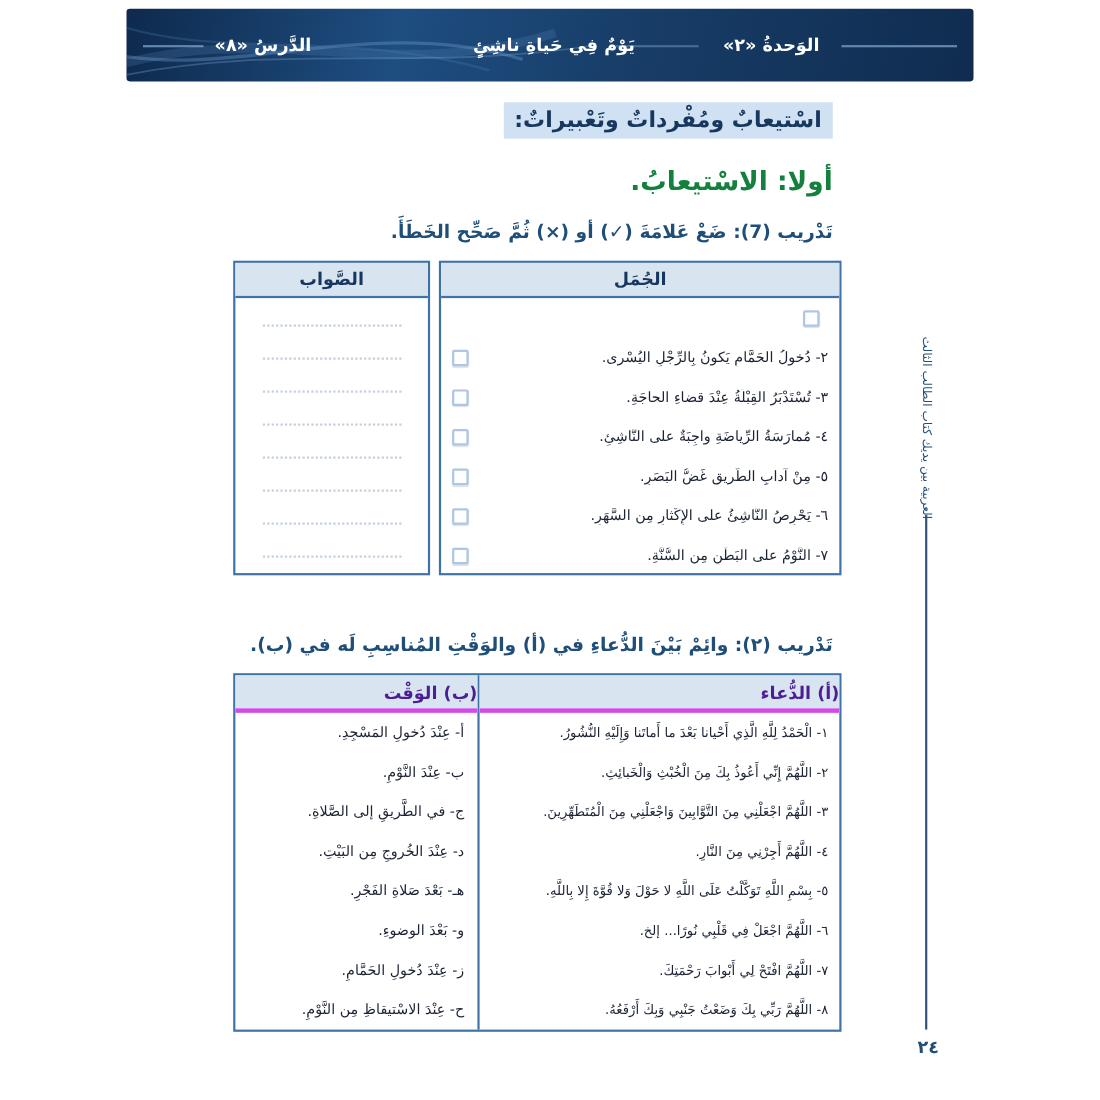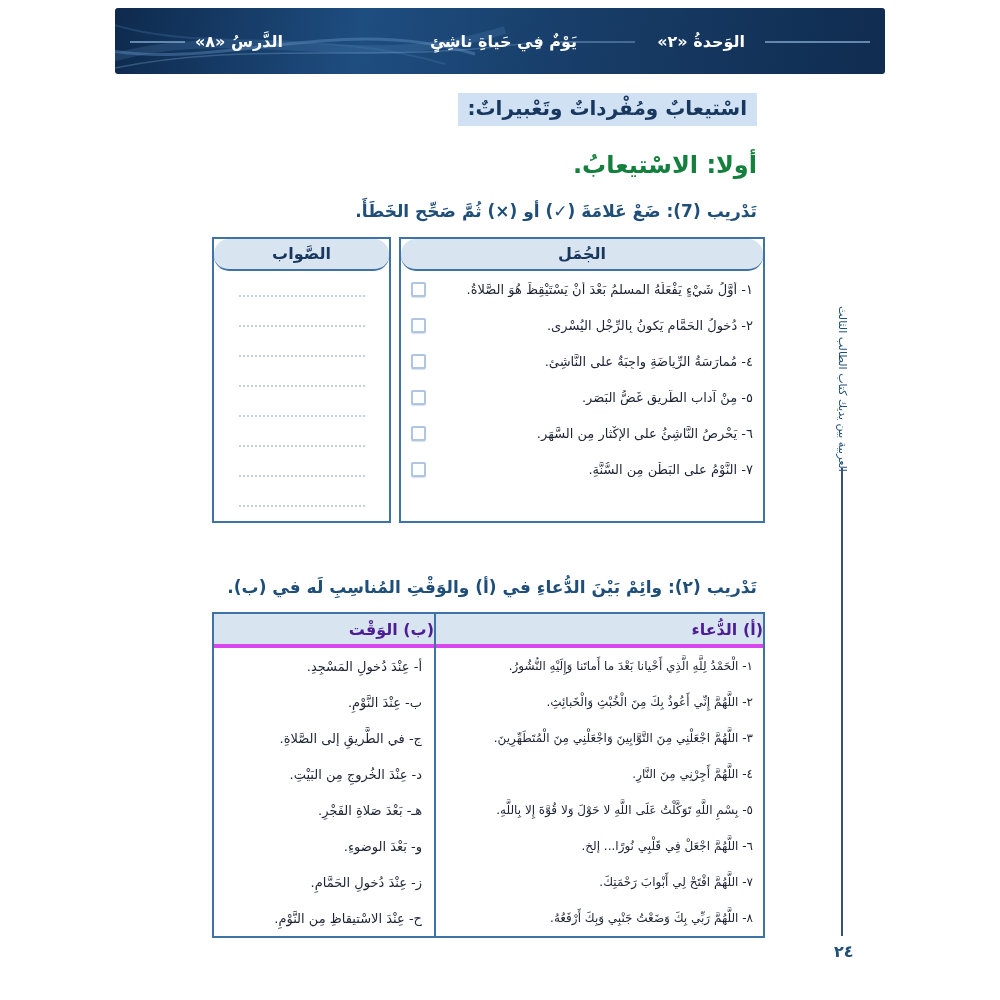--- a/index.html
+++ b/index.html
@@ -50,21 +50,21 @@
   
   .table1 {
     position: absolute; top: 237px; left: 212px; width: 553px; height: 286px;
     display: flex; gap: 8px;
   }
   .sentences-box { width: 366px; border: 2px solid #3f73a8; background: #fff; }
   .answers-box   { flex: 1; border: 2px solid #3f73a8; background: #fff; }
   .tbl-header {
     height: 32px; line-height: 30px; text-align: center;
     background: #d9e4f1; border-bottom: 2px solid #3f73a8;
-    color: #17375e; font-weight: bold; font-size: 16px; border-radius: 15px;
+    color: #17375e; font-weight: bold; font-size: 16px;
   }
   .sentence-row { height: 36px; display: flex; align-items: center; padding: 0 10px; }
   .sentence-text { flex: 1; font-size: 13px; color: #1c2333; white-space: nowrap; overflow: hidden; }
   .checkbox {
     width: 15px; height: 15px; flex: none; margin-right: 8px;
     border: 2px solid #b0c6e0; border-radius: 2px; background: #fdfeff;
     box-shadow: 0 1px 1px rgba(100,130,170,.25);
   }
   .dotted-area { padding-top: 4px; }
   .dotted-row { height: 30px; display: flex; align-items: flex-end; justify-content: center; }
@@ -124,25 +124,28 @@
 
   <div class="section-title">اسْتيعابٌ ومُفْرداتٌ وتَعْبيراتٌ:</div>
   <div class="subsection-title">أولا: الاسْتيعابُ.</div>
 
   <div class="instruction ex1-instruction">تَدْريب (7): ضَعْ عَلامَةَ (✓) أو (×) ثُمَّ صَحِّح الخَطَأَ.</div>
 
   <div class="table1">
     <div class="sentences-box">
       <div class="tbl-header">الجُمَل</div>
       <div class="sentence-row">
-        <span class="sentence-text">١- أوَّلُ شَيْءٍ يَفْعَلُهُ المسلمُ بَعْدَ أَنْ يَسْتَيْقِظَ هُوَ الصَّلاةُ.</span>
         <span class="checkbox"></span>
       </div>
       <div class="sentence-row">
         <span class="sentence-text">٢- دُخولُ الحَمَّامِ يَكونُ بِالرِّجْلِ اليُسْرى.</span>
+        <span class="checkbox"></span>
+      </div>
+      <div class="sentence-row">
+        <span class="sentence-text">٣- تُسْتَدْبَرُ القِبْلَةُ عِنْدَ قضاءِ الحاجَةِ.</span>
         <span class="checkbox"></span>
       </div>
       <div class="sentence-row">
         <span class="sentence-text">٤- مُمارَسَةُ الرِّياضَةِ واجِبَةٌ على النَّاشِئِ.</span>
         <span class="checkbox"></span>
       </div>
       <div class="sentence-row">
         <span class="sentence-text">٥- مِنْ آدابِ الطَّريقِ غَضُّ البَصَرِ.</span>
         <span class="checkbox"></span>
       </div>

